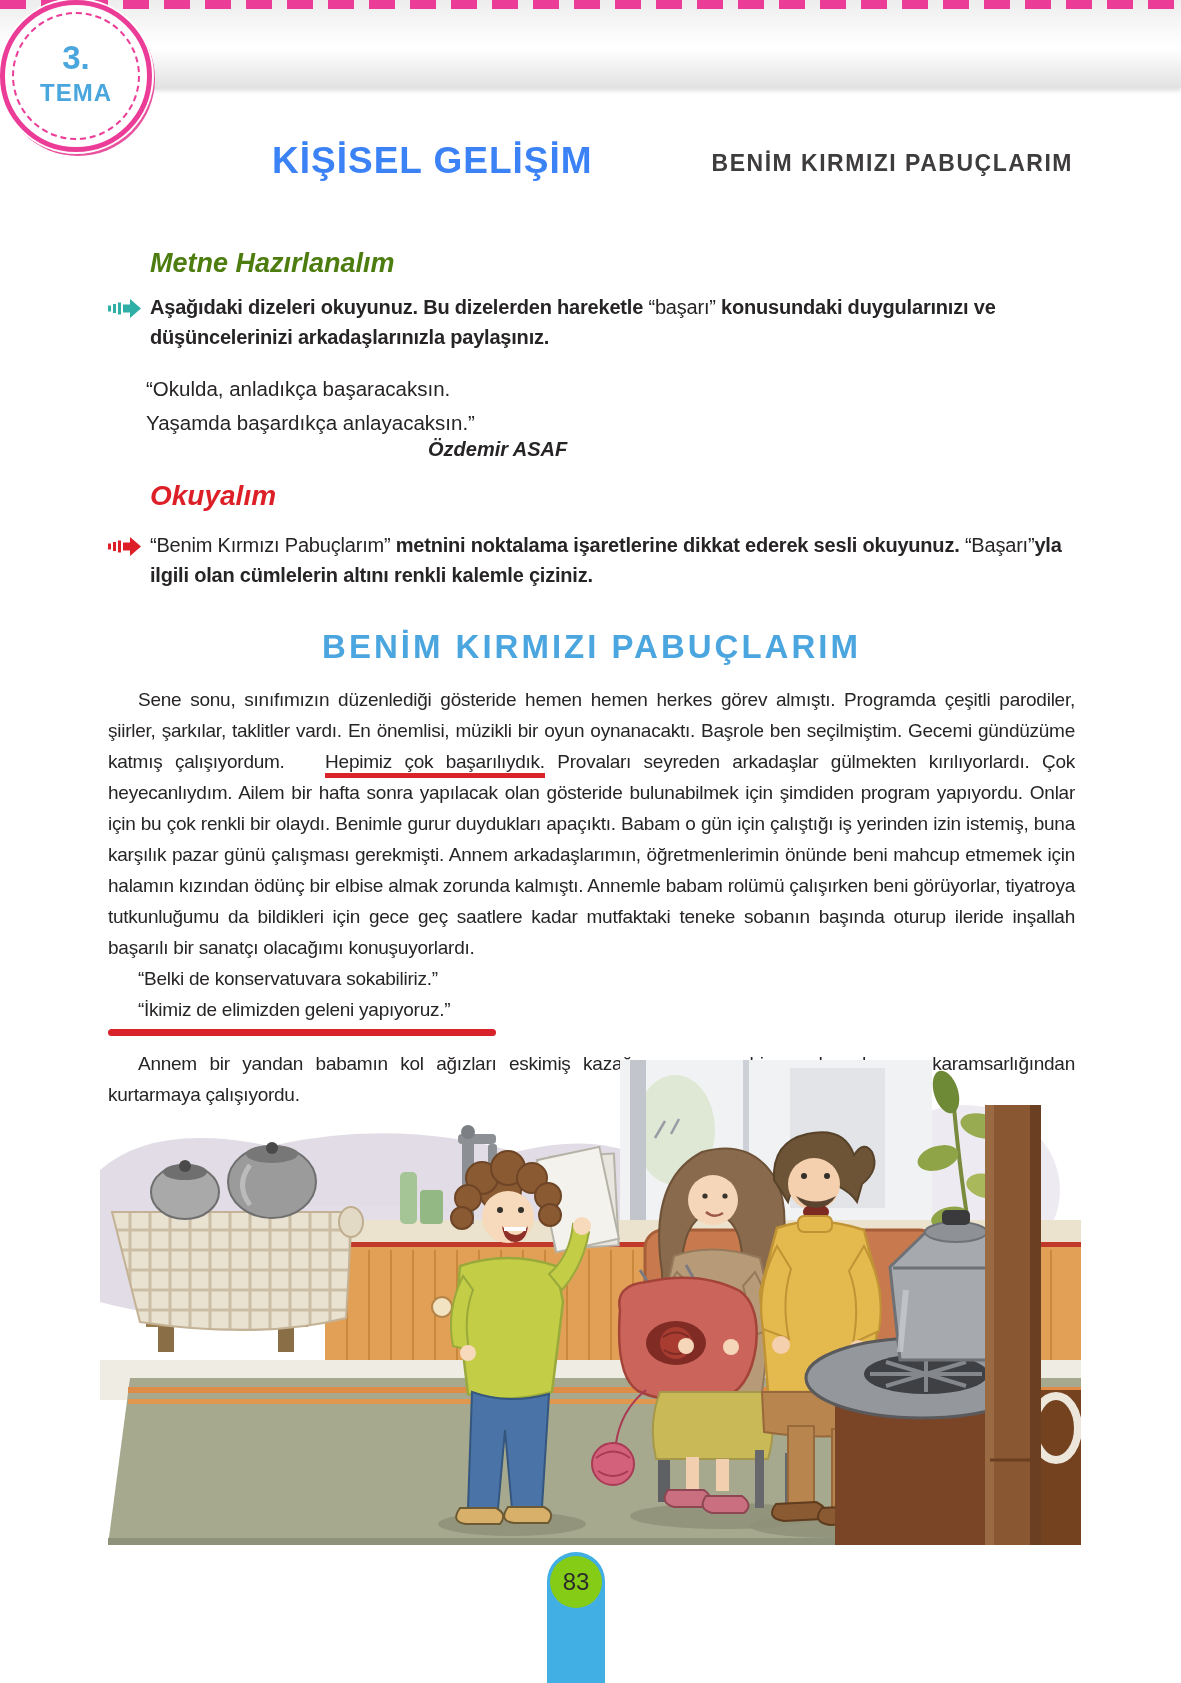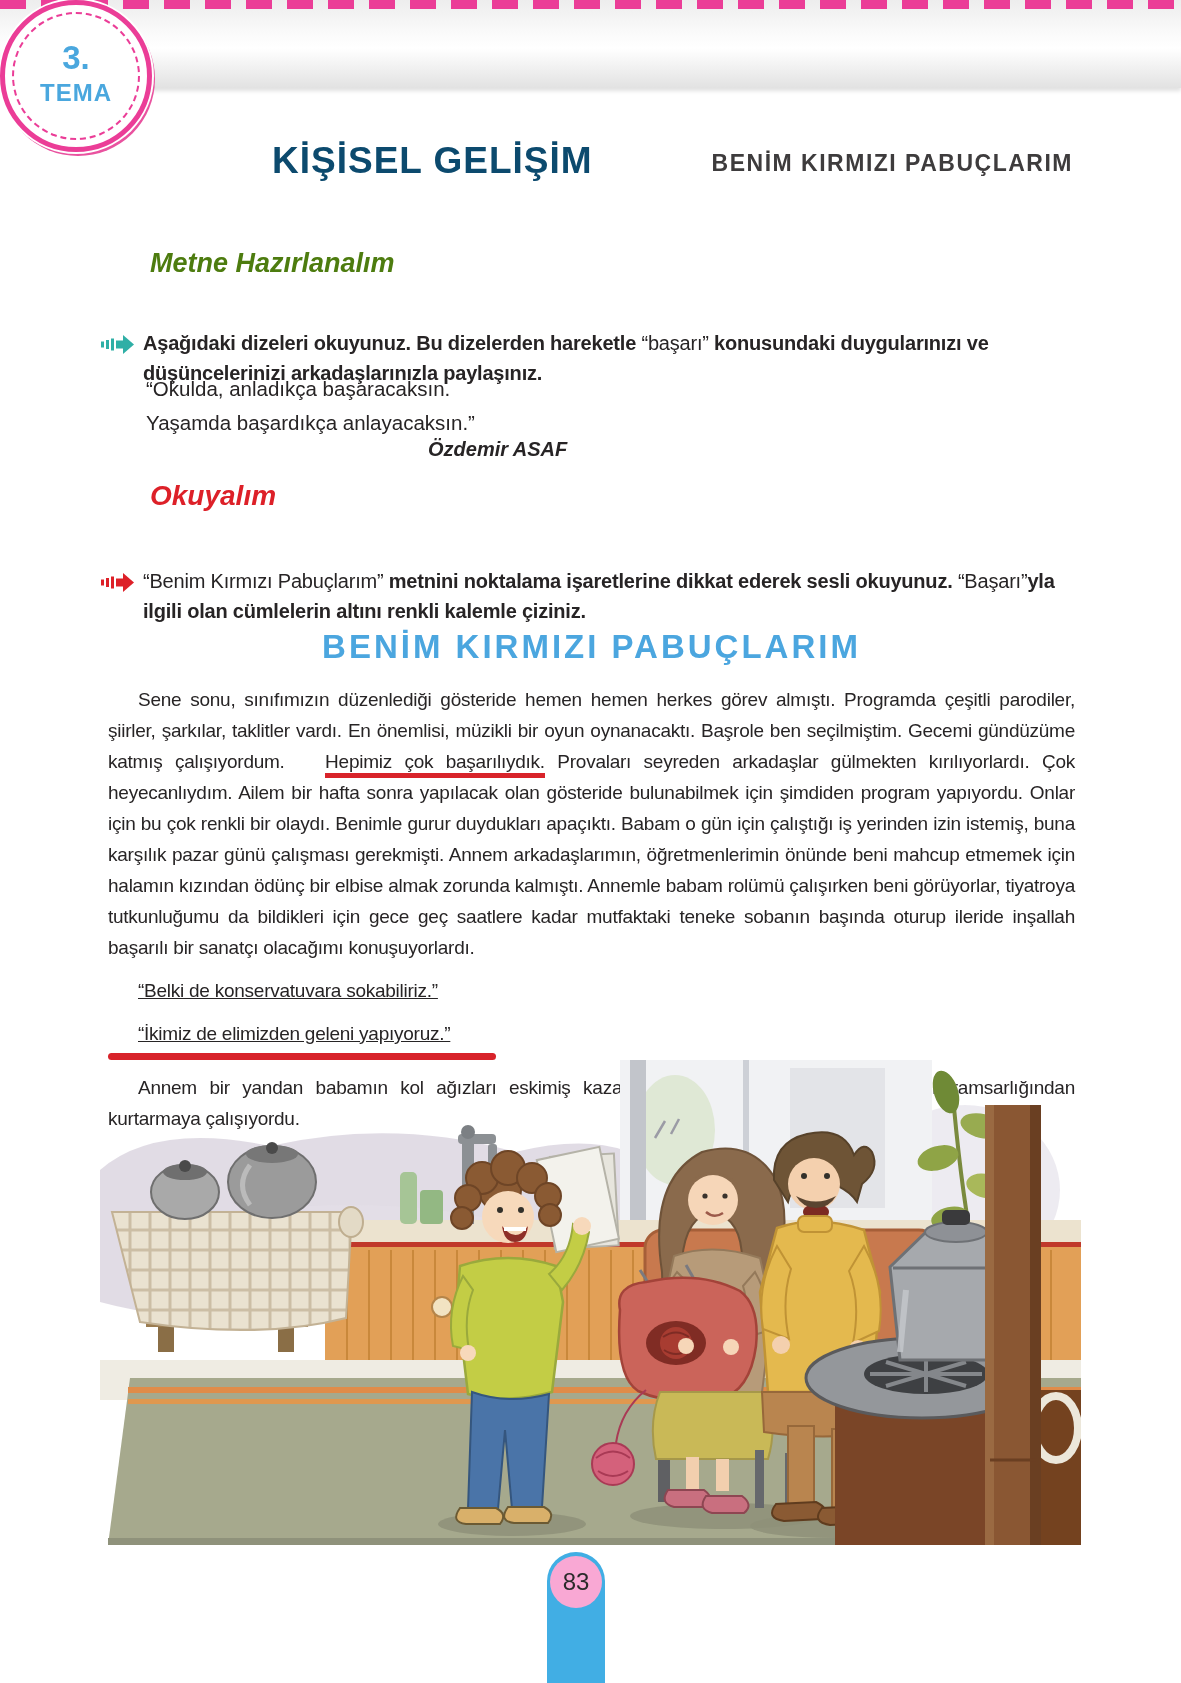--- a/index.html
+++ b/index.html
@@ -28,67 +28,67 @@
   }
   .badge-inner {
     width:128px; height:128px; border-radius:50%;
     border:2px dashed #eb3d97;
     display:flex; flex-direction:column; align-items:center; justify-content:center;
   }
   .badge-num  { font-size:33px; font-weight:bold; color:#4aa7de; line-height:34px; }
   .badge-word { font-size:24px; font-weight:bold; color:#4aa7de; line-height:36px; letter-spacing:1px; }
   .hdr-title {
     position:absolute; left:272px; top:140px; font-size:37px; font-weight:bold;
-    color:#0c4a6e; letter-spacing:1px; z-index:6;
+    color:#3b82f6; letter-spacing:1px; z-index:6;
   }
   .hdr-sub {
     position:absolute; right:108px; top:150px; font-size:23px; font-weight:bold;
     color:#3e3c3d; letter-spacing:1.5px; z-index:6;
   }
   
   .h-teal {
     position:absolute; left:150px; top:248px;
     font-size:27px; font-weight:bold; font-style:italic; color:#4d7c0f;
   }
   .h-red {
     position:absolute; left:150px; top:480px;
     font-size:28px; font-weight:bold; font-style:italic; color:#dd2028;
   }
   
-  .bullet-row { position:absolute; left:101px; width:970px; display:flex;margin-top:36px; }
+  .bullet-row { position:absolute; left:108px; width:970px; display:flex; }
   .bullet-row .arrow { flex:0 0 34px; margin-top:7px; }
   .bullet-row .btxt { font-size:20px; line-height:30px; font-weight:bold; letter-spacing:-0.2px; margin-left:8px; }
   .row-prepare { top:292px; }
   .row-read { top:530px; }
   .reg { font-weight:normal; }
   
   .quote { position:absolute; left:146px; top:372px; font-size:20.5px; line-height:34px; }
   .author { position:absolute; left:428px; top:438px; font-size:20px; font-weight:bold; font-style:italic;text-align:center; }
   
   .read-title {
     position:absolute; left:108px; top:628px; width:967px; text-align:center;
     font-size:33px; font-weight:bold; color:#4ba6df; letter-spacing:3px;
   }
   .reading-body { position:absolute; left:108px; top:684px; width:967px;
     font-size:19px; line-height:31px; letter-spacing:-0.25px; }
   .reading-body p.justify { text-align:justify; text-indent:30px; }
-  .dialogue { margin-top:12px; text-indent:30px;text-decoration:underline; }
+  .dialogue { text-indent:30px; }
   .ul-red { border-bottom:5px solid #d8232a; padding-bottom:1px;margin-left:28px; }
   .underline-bar { width:388px; height:7px; background:#d8232a; border-radius:4px; margin-top:4px; }
   .p-last { margin-top:12px; text-align:justify; text-indent:30px; }
   
   .illus { position:absolute; left:100px; top:1060px; width:981px; height:485px; }
   
   .page-bar {
     position:absolute; left:547px; top:1552px; width:58px; height:160px;
     background:#41aee4; border-radius:29px;
   }
   .page-circle {
     position:absolute; left:3px; top:4px; width:52px; height:52px; border-radius:50%;
-    background:#f9a8d4; display:flex; align-items:center; justify-content:center;
+    background:#84cc16; display:flex; align-items:center; justify-content:center;
     font-size:24px; color:#2b2b2b;
   }
 </style>
 </head>
 <body>
 
 <div class="dash-line dash-top"></div>
 <div class="band"></div>
 <div class="dash-line dash-bottom"></div>
 

